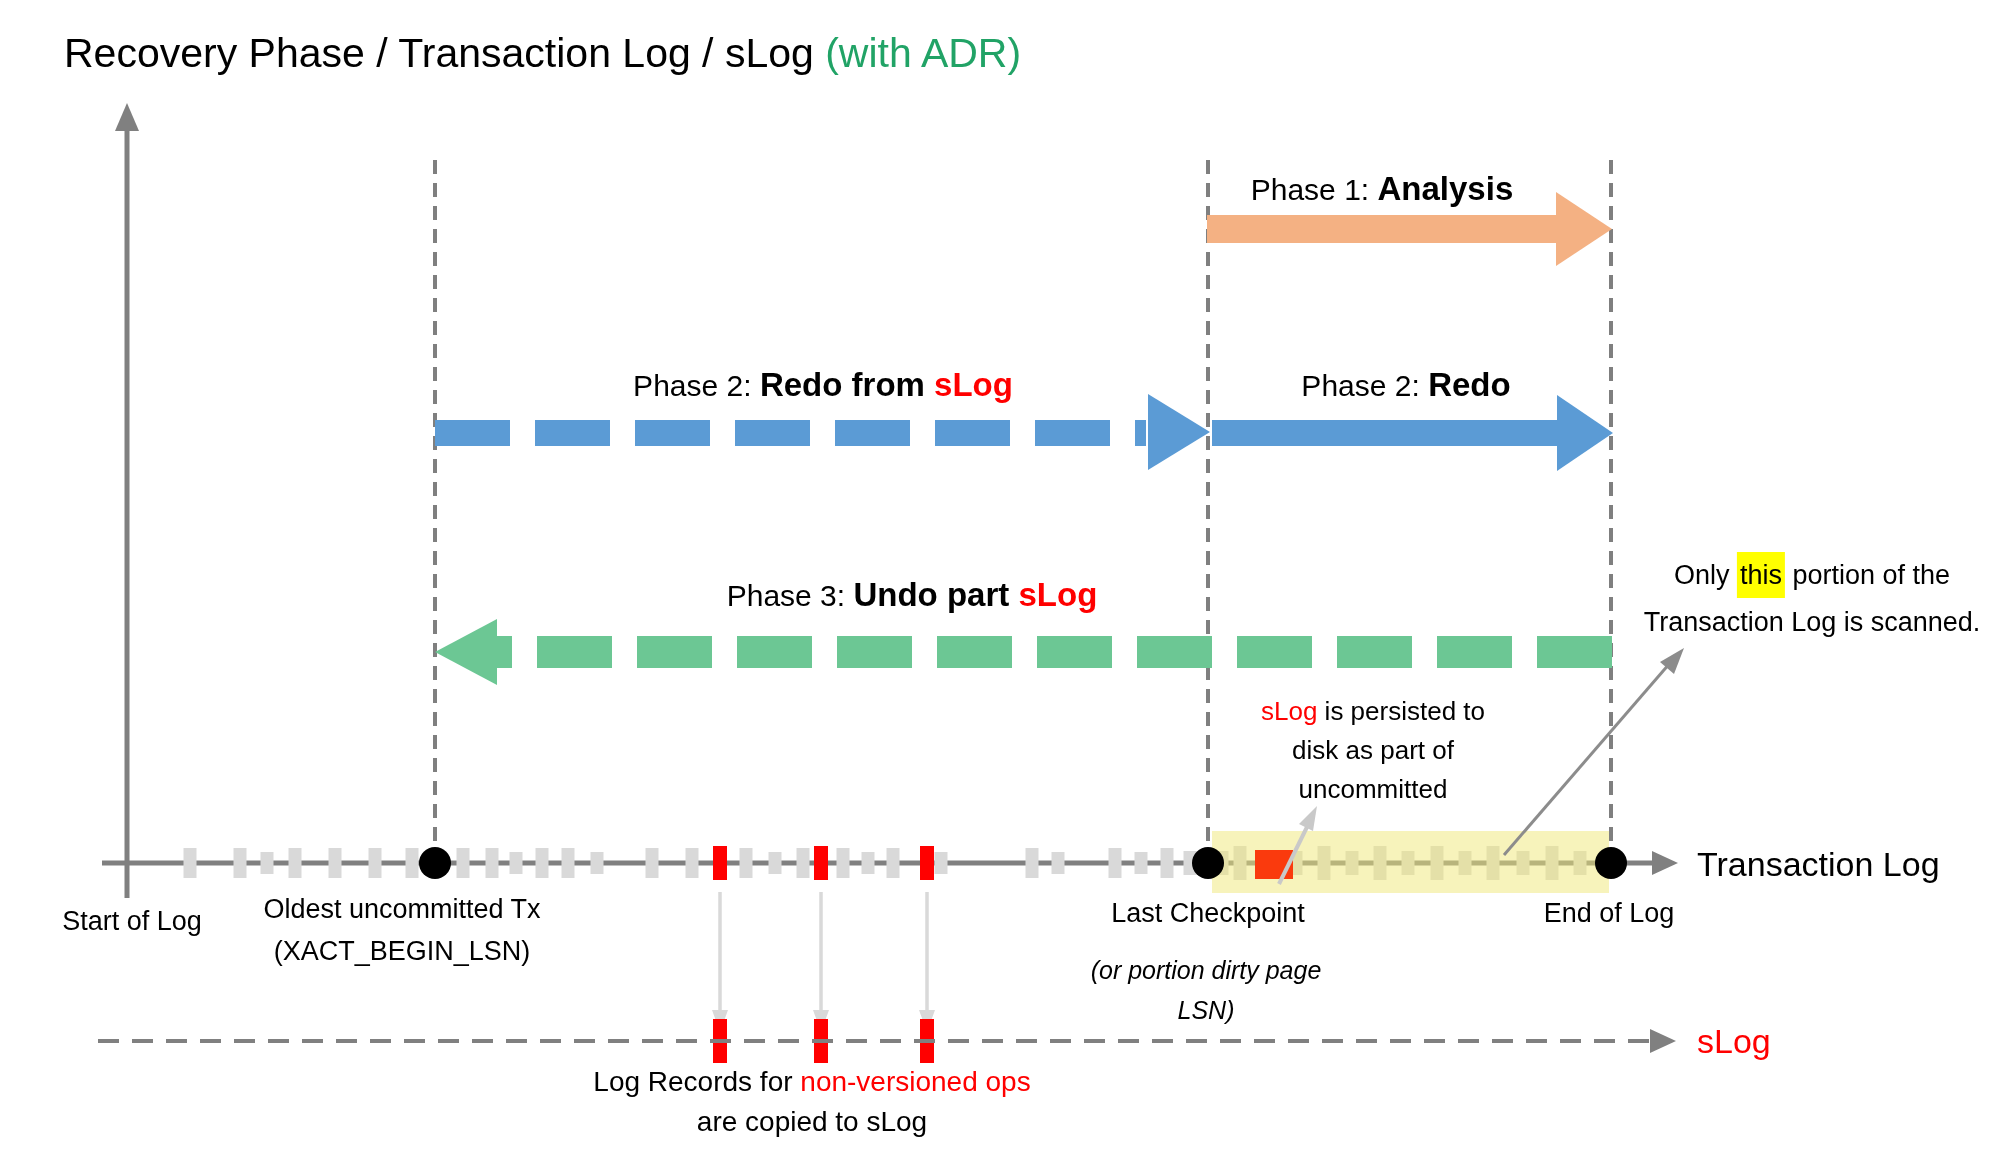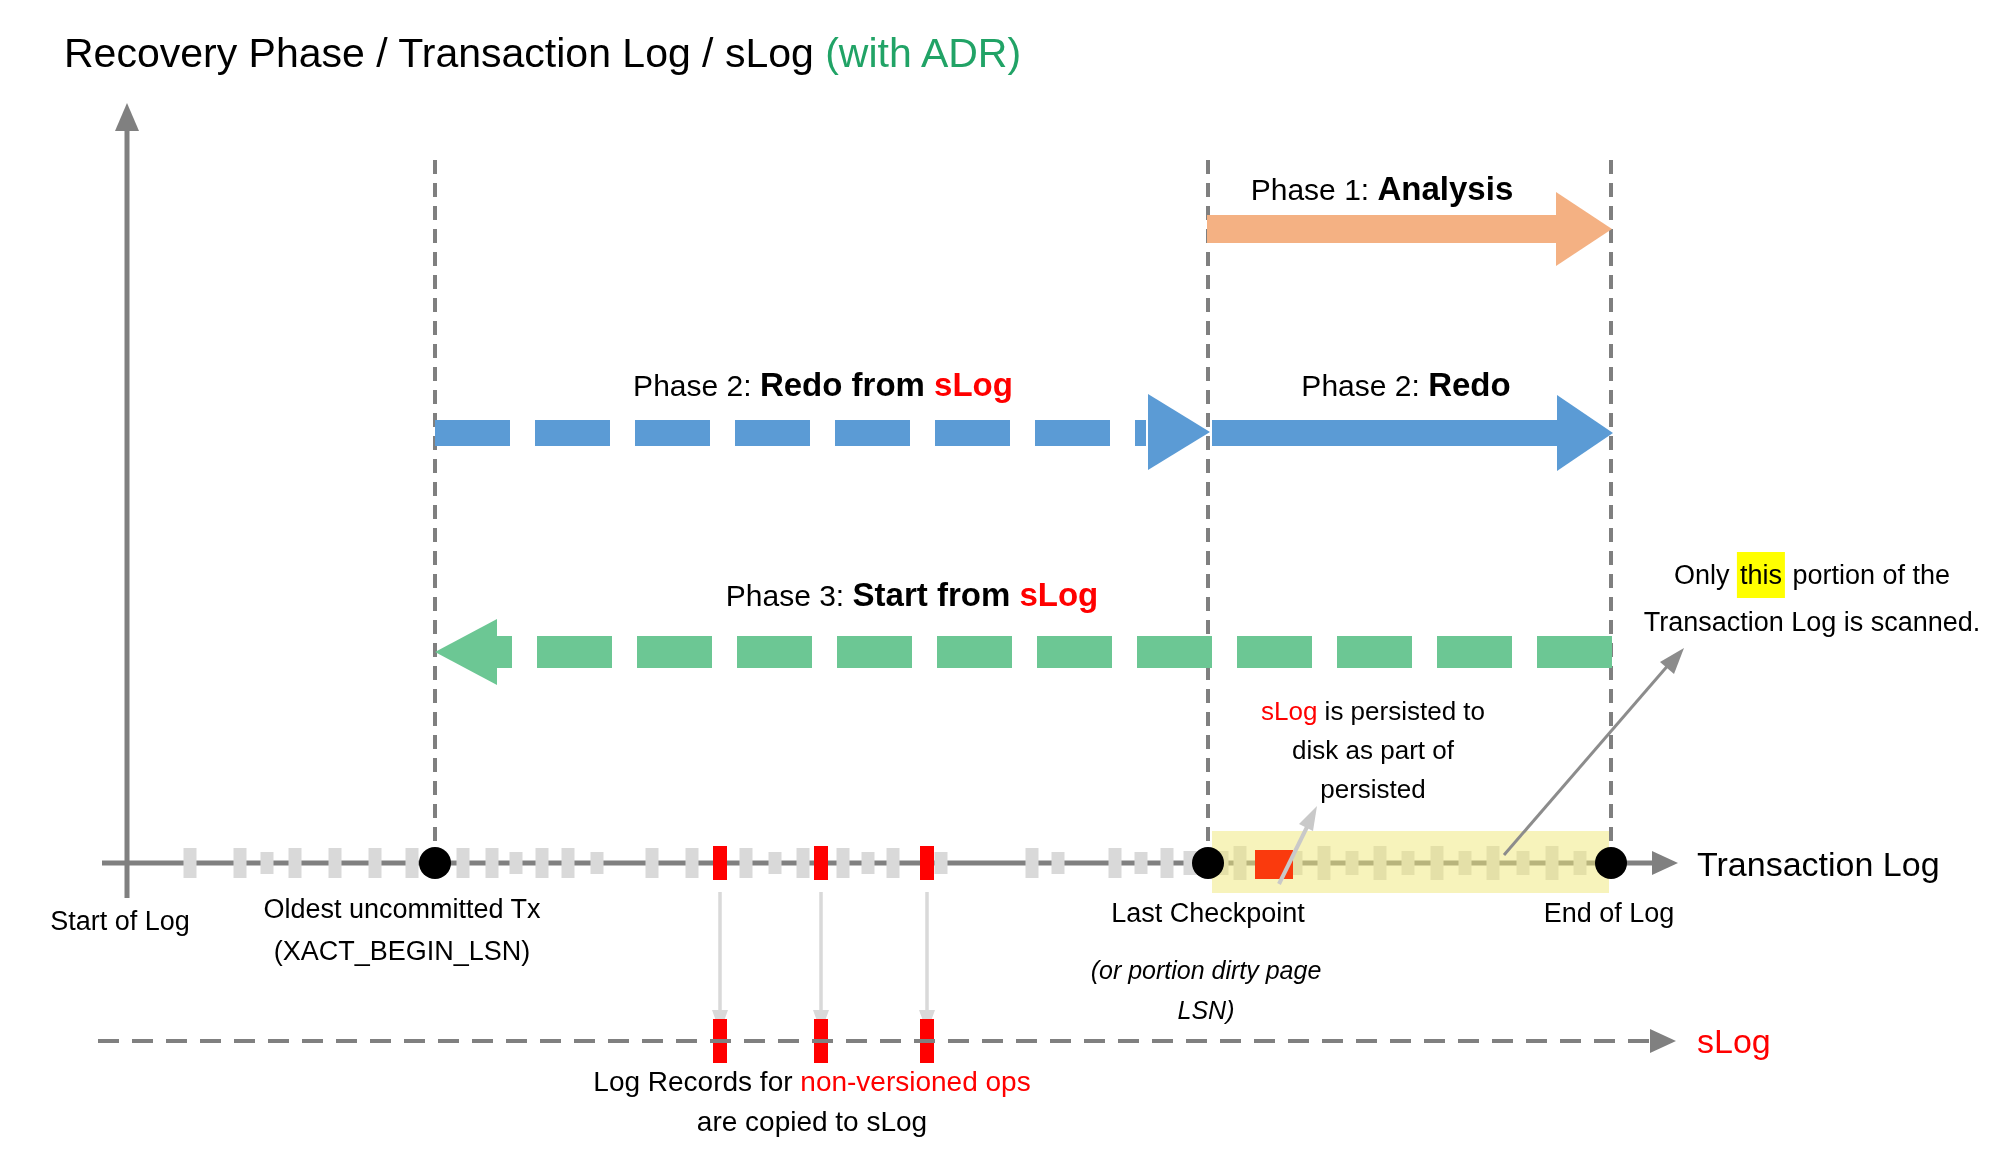--- a/index.html
+++ b/index.html
@@ -105,30 +105,30 @@
       <rect x="920" y="1019" width="14" height="44" fill="#FF0000"></rect>
       <line x1="98" y1="1041" x2="1650" y2="1041" stroke="#808080" stroke-width="4" stroke-dasharray="21 13"></line>
       <polygon points="1650,1029 1650,1053 1676,1041" fill="#808080"></polygon>
     </svg>
 
   <div class="lbl t40 rich" style="left:64px;top:30px;"><span style="color: rgb(0, 0, 0);">Recovery Phase / Transaction Log / sLog </span><span style="color: rgb(33, 163, 102);">(with ADR)</span></div>
 
   <div class="lbl t30 ctr rich" style="left:1382px;top:170px;"><span>Phase 1: </span><span class="b">Analysis</span></div>
   <div class="lbl t30 ctr rich" style="left:823px;top:366px;"><span>Phase 2: </span><span class="b">Redo from </span><span class="b" style="color: rgb(255, 0, 0);">sLog</span></div>
   <div class="lbl t30 ctr rich" style="left:1406px;top:366px;"><span>Phase 2: </span><span class="b">Redo</span></div>
-  <div class="lbl t30 ctr rich" style="left:912px;top:576px;"><span>Phase 3: </span><span class="b">Start from </span><span class="b" style="color: rgb(255, 0, 0);">sLog</span></div>
+  <div class="lbl t30 ctr rich" style="left:912px;top:576px;"><span>Phase 3: </span><span class="b">Undo part </span><span class="b" style="color: rgb(255, 0, 0);">sLog</span></div>
 
   <div class="lbl t27 ctr rich" style="left:1812px;top:560px;"><span>Only </span><span style="background: rgb(255, 255, 0); padding: 8px 3px;">this</span><span> portion of the</span></div>
   <div class="lbl t27 ctr" style="left:1812px;top:599px;margin-top:8px;">Transaction Log is scanned.</div>
 
   <div class="lbl t26 ctr rich" style="left:1373px;top:697px;"><span style="color: rgb(255, 0, 0);">sLog</span><span> is persisted to</span></div>
   <div class="lbl t26 ctr" style="left:1373px;top:736px;">disk as part of</div>
-  <div class="lbl t26 ctr" style="left:1373px;top:775px;">persisted</div>
+  <div class="lbl t26 ctr" style="left:1373px;top:775px;">uncommitted</div>
 
-  <div class="lbl t27 ctr" style="left:120px;top:906px;">Start of Log</div>
+  <div class="lbl t27 ctr" style="left:132px;top:906px;">Start of Log</div>
   <div class="lbl t27 ctr" style="left:402px;top:894px;">Oldest uncommitted Tx</div>
   <div class="lbl t27 ctr" style="left:402px;top:936px;">(XACT_BEGIN_LSN)</div>
   <div class="lbl t27 ctr" style="left:1208px;top:898px;">Last Checkpoint</div>
   <div class="lbl ital ctr" style="left:1206px;top:956px;">(or portion dirty page</div>
   <div class="lbl ital ctr" style="left:1206px;top:996px;">LSN)</div>
   <div class="lbl t27 ctr" style="left:1609px;top:898px;">End of Log</div>
 
   <div class="lbl t34" style="left:1697px;top:845px;">Transaction Log</div>
   <div class="lbl t34 red" style="left:1697px;top:1022px;">sLog</div>
 

